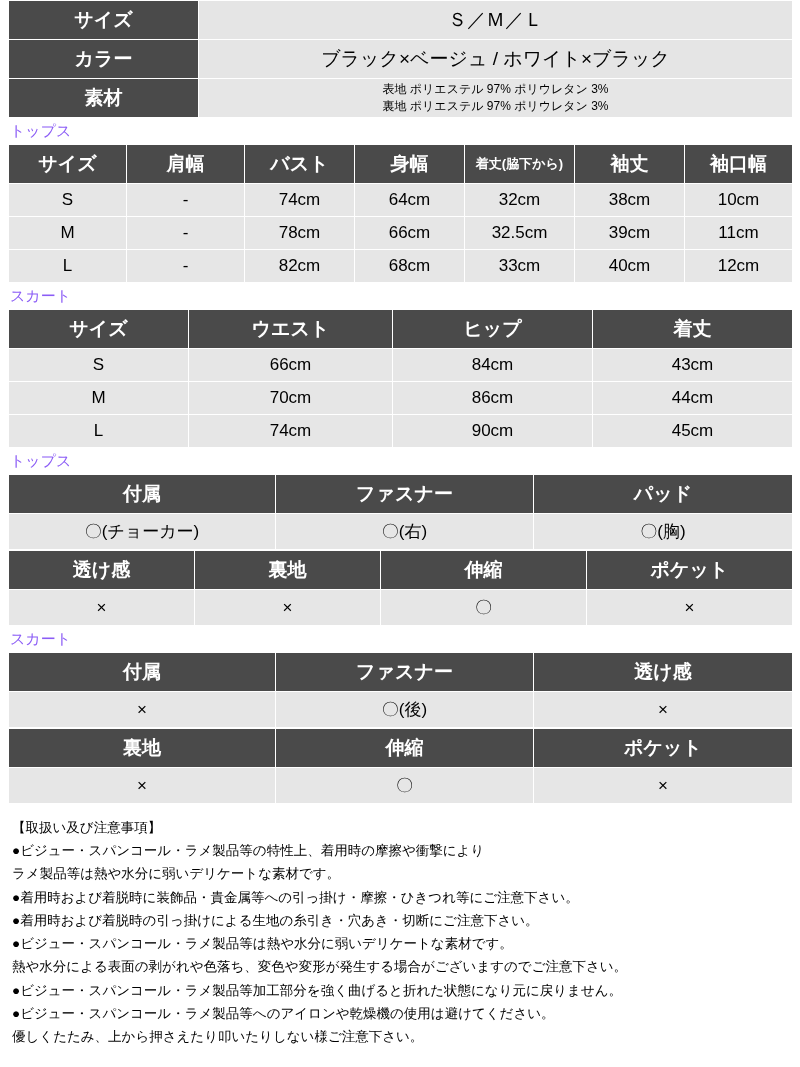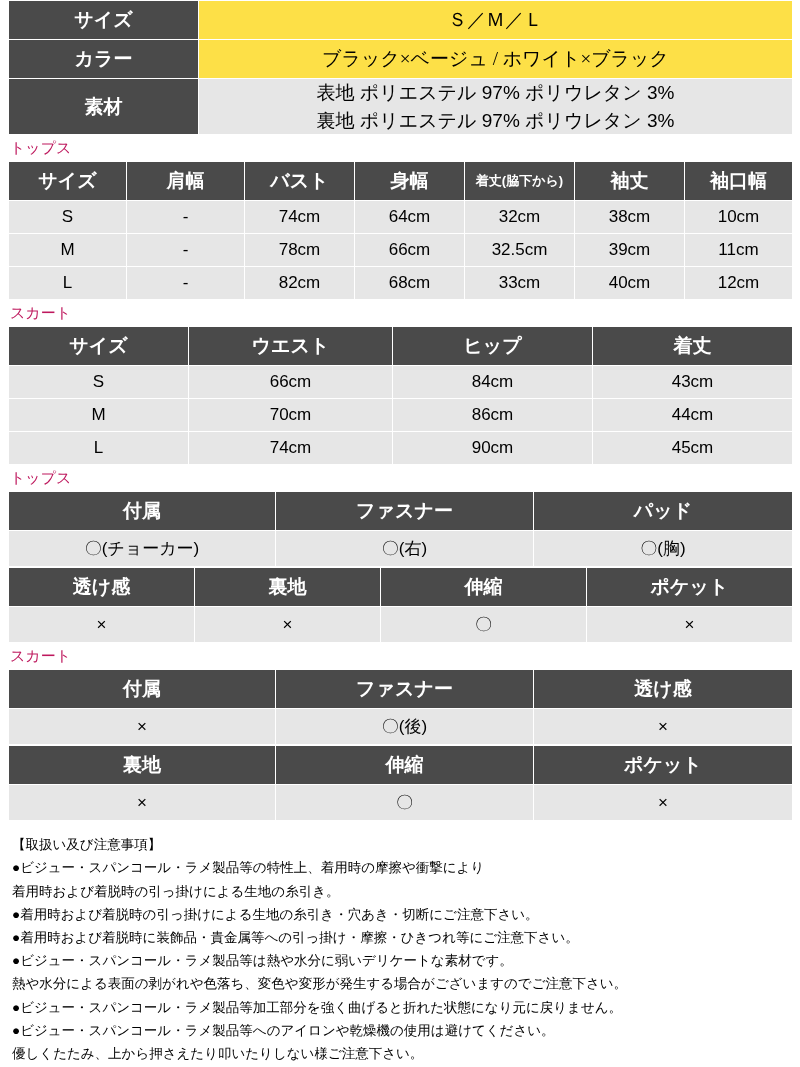--- a/index.html
+++ b/index.html
@@ -38,35 +38,34 @@
     color: #ffffff;
     font-size: 13px;
     font-weight: bold;
   }
   .cell {
     background: #e6e6e6;
     color: #000000;
     font-size: 17px;
   }
   .cell-lg {
-    background: #fde047;
+    background: #e5e5e5;
     color: #000000;
     font-size: 19px;
-    font-family: Liberation Serif, serif;
   }
   .cell-multiline {
     background: #e6e6e6;
     color: #000000;
-    font-size: 19px;
+    font-size: 12px;
     line-height: 1.45;
     padding: 0 2px;
   }
   .section-label {
     font-size: 15px;
-    color: #be185d;
+    color: #8b5cf6;
     padding: 4px 2px 3px 2px;
     text-align: left;
   }
   .t-top { margin-top: 0; }
   .notes {
     margin-top: 12px;
     padding: 0 4px;
     font-size: 13.5px;
     line-height: 1.72;
     color: #000000;
@@ -266,23 +265,23 @@
         <td class="cell">×</td>
         <td class="cell">〇</td>
         <td class="cell">×</td>
       </tr>
     </tbody>
   </table>
 
   <div class="notes">
     <div>【取扱い及び注意事項】</div>
     <div>●ビジュー・スパンコール・ラメ製品等の特性上、着用時の摩擦や衝撃により</div>
-    <div>着用時および着脱時の引っ掛けによる生地の糸引き。</div>
+    <div>ラメ製品等は熱や水分に弱いデリケートな素材です。</div>
+    <div>●着用時および着脱時に装飾品・貴金属等への引っ掛け・摩擦・ひきつれ等にご注意下さい。</div>
     <div>●着用時および着脱時の引っ掛けによる生地の糸引き・穴あき・切断にご注意下さい。</div>
-    <div>●着用時および着脱時に装飾品・貴金属等への引っ掛け・摩擦・ひきつれ等にご注意下さい。</div>
     <div>●ビジュー・スパンコール・ラメ製品等は熱や水分に弱いデリケートな素材です。</div>
     <div>熱や水分による表面の剥がれや色落ち、変色や変形が発生する場合がございますのでご注意下さい。</div>
     <div>●ビジュー・スパンコール・ラメ製品等加工部分を強く曲げると折れた状態になり元に戻りません。</div>
     <div>●ビジュー・スパンコール・ラメ製品等へのアイロンや乾燥機の使用は避けてください。</div>
     <div>優しくたたみ、上から押さえたり叩いたりしない様ご注意下さい。</div>
 
   </div>
 
 </div>
 

